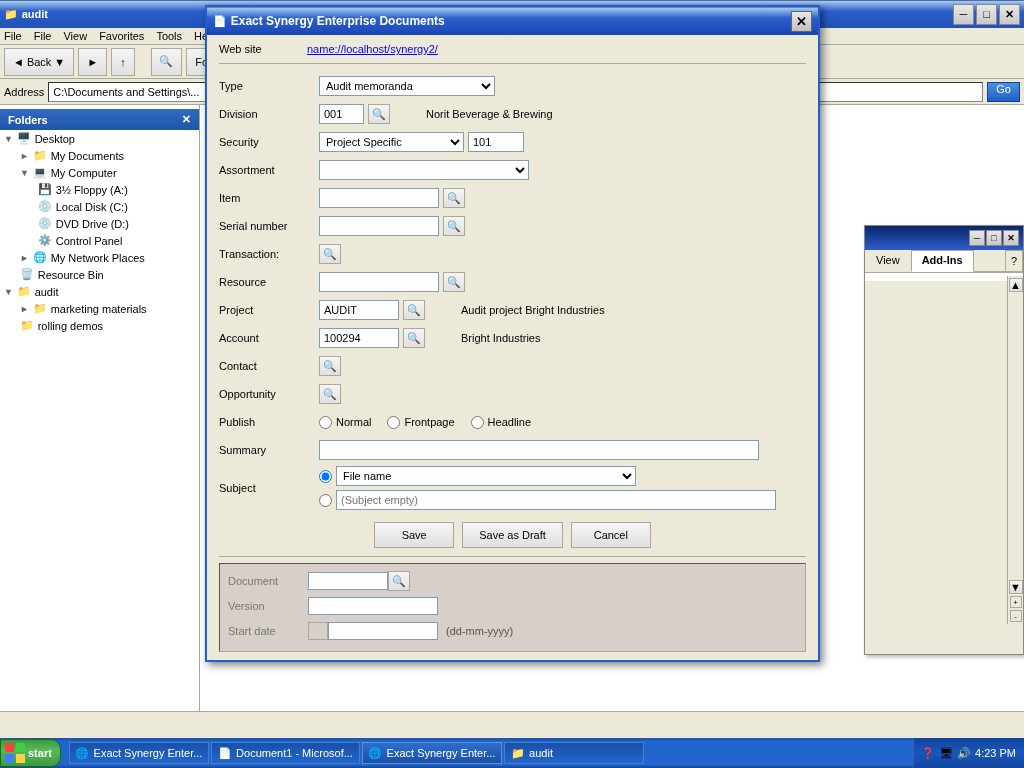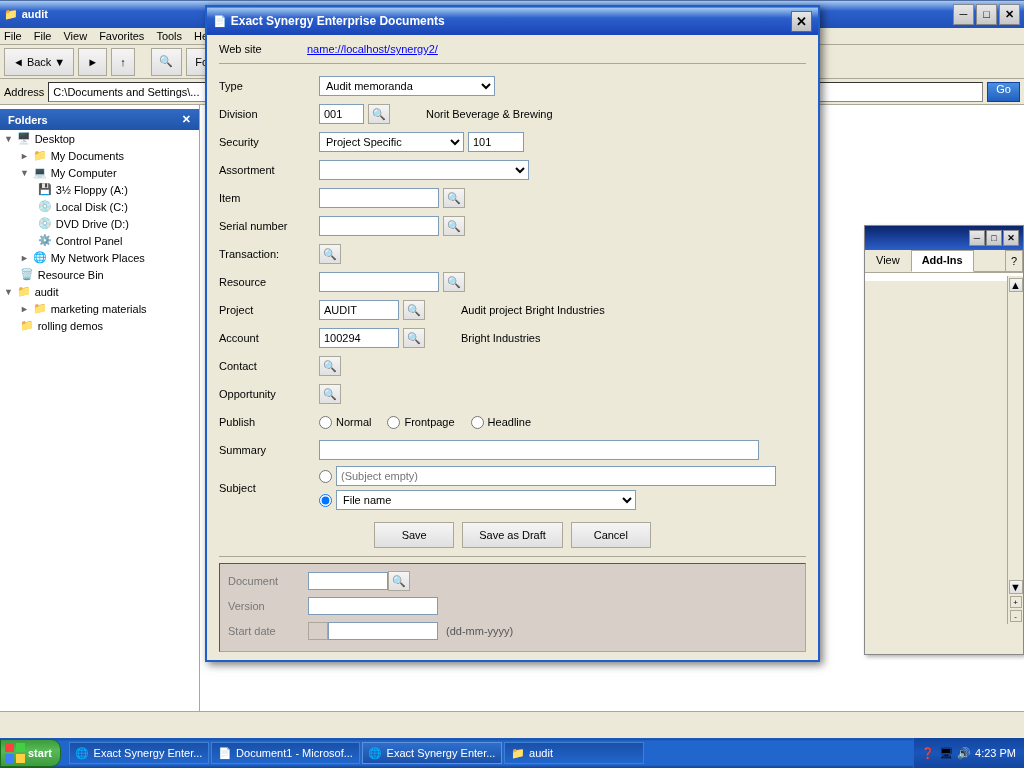--- a/index.html
+++ b/index.html
@@ -522,28 +522,28 @@
       <span class="form-label">Summary</span>
       <div class="form-controls">
         <input type="text" class="form-input" style="width: 440px;">
       </div>
     </div>
 
     <div class="form-row">
       <span class="form-label">Subject</span>
       <div class="form-controls" style="flex-direction:column;align-items:flex-start;gap:4px">
         <div style="display:flex;align-items:center;gap:4px">
-          <input type="radio" name="subject_type" style="">
-          <input type="text" class="form-input" style="width: 440px; color: rgb(136, 136, 136);" placeholder="(Subject empty)">
-        </div>
-        <div style="display:flex;align-items:center;gap:4px">
           <input type="radio" name="subject_type" checked="" style="">
           <select class="form-select" style="width:300px">
             <option>File name</option>
           </select>
+        </div>
+        <div style="display:flex;align-items:center;gap:4px">
+          <input type="radio" name="subject_type" style="">
+          <input type="text" class="form-input" style="width: 440px; color: rgb(136, 136, 136);" placeholder="(Subject empty)">
         </div>
       </div>
     </div>
 
     <div class="buttons-row">
       <button class="btn">Save</button>
       <button class="btn">Save as Draft</button>
       <button class="btn">Cancel</button>
     </div>
 

